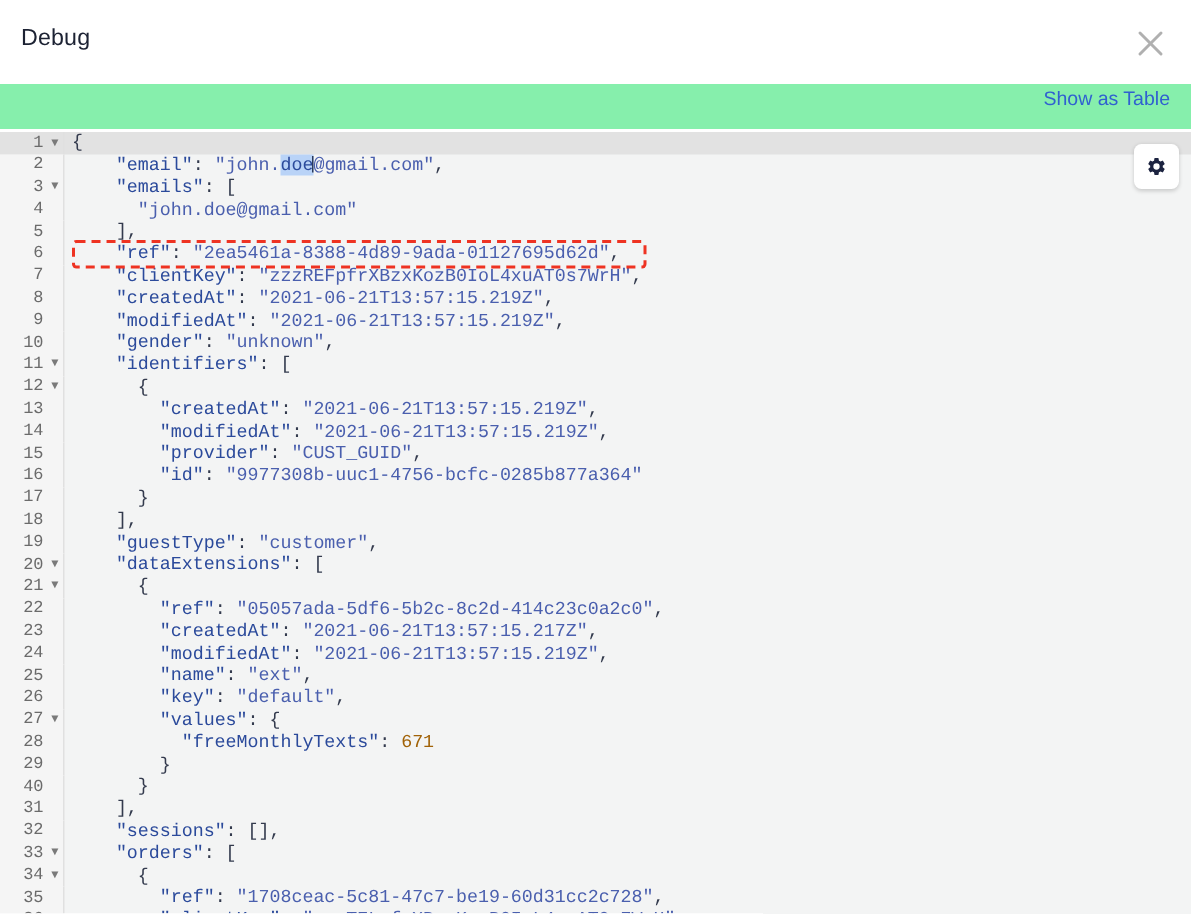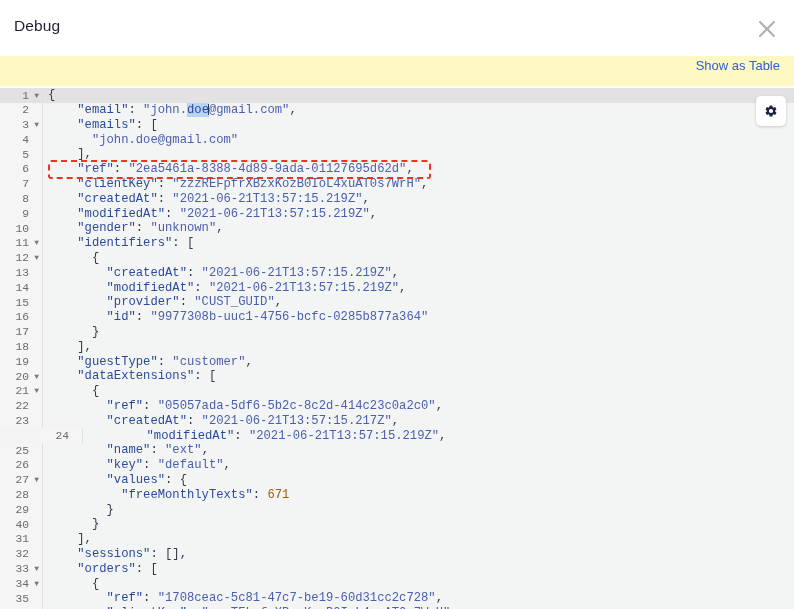--- a/index.html
+++ b/index.html
@@ -45,21 +45,21 @@
     display: flex;
     align-items: center;
     justify-content: center;
   }
   .close-btn svg { display: block; }
 
   
   .toolbar-row {
     position: relative;
     height: 30px;
-    background: #fef9c3;
+    background: #86efac;
   }
   .show-as-table {
     position: absolute;
     right: 14px;
     top: 2px;
     font-size: 13px;
     color: #3060d0;
     cursor: pointer;
     font-family: "Liberation Sans", sans-serif;
   }
@@ -221,21 +221,21 @@
         <div class="line" style="top: 0px;"><span class="gutter"><span class="lineno">14</span></span><span class="code"><span class="p">        </span><span class="k">"modifiedAt"</span><span class="p">: </span><span class="s">"2021-06-21T13:57:15.219Z"</span><span class="p">,</span></span></div>
         <div class="line" style="top: 0px;"><span class="gutter"><span class="lineno">15</span></span><span class="code"><span class="p">        </span><span class="k">"provider"</span><span class="p">: </span><span class="s">"CUST_GUID"</span><span class="p">,</span></span></div>
         <div class="line" style="top: 0px;"><span class="gutter"><span class="lineno">16</span></span><span class="code"><span class="p">        </span><span class="k">"id"</span><span class="p">: </span><span class="s">"9977308b-uuc1-4756-bcfc-0285b877a364"</span></span></div>
         <div class="line" style="top: 0px;"><span class="gutter"><span class="lineno">17</span></span><span class="code"><span class="p">      }</span></span></div>
         <div class="line" style="top: 0px;"><span class="gutter"><span class="lineno">18</span></span><span class="code"><span class="p">    ],</span></span></div>
         <div class="line" style="top: 0px;"><span class="gutter"><span class="lineno">19</span></span><span class="code"><span class="p">    </span><span class="k">"guestType"</span><span class="p">: </span><span class="s">"customer"</span><span class="p">,</span></span></div>
         <div class="line" style="top: 0px;"><span class="gutter"><span class="lineno">20</span><span class="fold">▼</span></span><span class="code"><span class="p">    </span><span class="k">"dataExtensions"</span><span class="p">: [</span></span></div>
         <div class="line" style="top: 0px;"><span class="gutter"><span class="lineno">21</span><span class="fold">▼</span></span><span class="code"><span class="p">      {</span></span></div>
         <div class="line" style="top: 0px;"><span class="gutter"><span class="lineno">22</span></span><span class="code"><span class="p">        </span><span class="k">"ref"</span><span class="p">: </span><span class="s">"05057ada-5df6-5b2c-8c2d-414c23c0a2c0"</span><span class="p">,</span></span></div>
         <div class="line" style="top: 0px;"><span class="gutter"><span class="lineno">23</span></span><span class="code"><span class="p">        </span><span class="k">"createdAt"</span><span class="p">: </span><span class="s">"2021-06-21T13:57:15.217Z"</span><span class="p">,</span></span></div>
-        <div class="line" style="top: 0px; margin-left: 40px;"><span class="gutter"><span class="lineno">24</span></span><span class="code"><span class="p">        </span><span class="k">"modifiedAt"</span><span class="p">: </span><span class="s">"2021-06-21T13:57:15.219Z"</span><span class="p">,</span></span></div>
+        <div class="line" style="top: 0px;"><span class="gutter"><span class="lineno">24</span></span><span class="code"><span class="p">        </span><span class="k">"modifiedAt"</span><span class="p">: </span><span class="s">"2021-06-21T13:57:15.219Z"</span><span class="p">,</span></span></div>
         <div class="line" style="top: 0px;"><span class="gutter"><span class="lineno">25</span></span><span class="code"><span class="p">        </span><span class="k">"name"</span><span class="p">: </span><span class="s">"ext"</span><span class="p">,</span></span></div>
         <div class="line" style="top: 0px;"><span class="gutter"><span class="lineno">26</span></span><span class="code"><span class="p">        </span><span class="k">"key"</span><span class="p">: </span><span class="s">"default"</span><span class="p">,</span></span></div>
         <div class="line" style="top: 0px;"><span class="gutter"><span class="lineno">27</span><span class="fold">▼</span></span><span class="code"><span class="p">        </span><span class="k">"values"</span><span class="p">: {</span></span></div>
         <div class="line" style="top: 0px;"><span class="gutter"><span class="lineno">28</span></span><span class="code"><span class="p">          </span><span class="k">"freeMonthlyTexts"</span><span class="p">: </span><span class="n">671</span></span></div>
         <div class="line" style="top: 0px;"><span class="gutter"><span class="lineno">29</span></span><span class="code"><span class="p">        }</span></span></div>
         <div class="line" style="top: 0px;"><span class="gutter"><span class="lineno">40</span></span><span class="code"><span class="p">      }</span></span></div>
         <div class="line" style="top: 0px;"><span class="gutter"><span class="lineno">31</span></span><span class="code"><span class="p">    ],</span></span></div>
         <div class="line" style="top: 0px;"><span class="gutter"><span class="lineno">32</span></span><span class="code"><span class="p">    </span><span class="k">"sessions"</span><span class="p">: [],</span></span></div>
         <div class="line" style="top: 0px;"><span class="gutter"><span class="lineno">33</span><span class="fold">▼</span></span><span class="code"><span class="p">    </span><span class="k">"orders"</span><span class="p">: [</span></span></div>
         <div class="line" style="top: 0px; padding-left: 40px;"><span class="gutter"><span class="lineno">34</span><span class="fold">▼</span></span><span class="code"><span class="p">      {</span></span></div>

